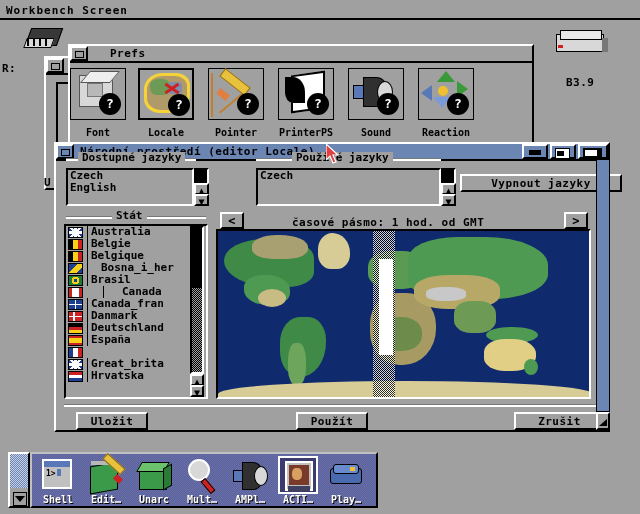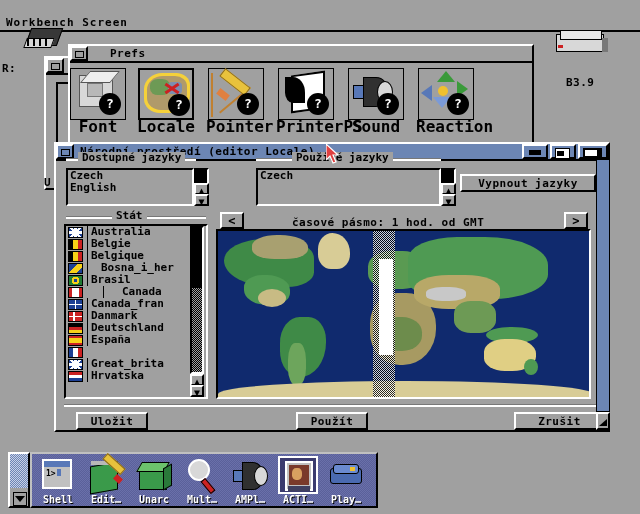--- a/index.html
+++ b/index.html
@@ -1,21 +1,21 @@
 <!DOCTYPE html>
 <html><head>
 <meta charset="utf-8">
 <style>
   html,body{margin:0;padding:0;background:#000;}
   body{width:640px;height:514px;overflow:hidden;
        font-family:"DejaVu Sans Mono","Liberation Mono",monospace;}
   #screen{position:relative;width:640px;height:514px;background:#a0a0a0;overflow:hidden;}
 
   
-  #scrtitle{position:absolute;left:0;top:16px;width:640px;height:16px;background:#a0a0a0;
+  #scrtitle{position:absolute;left:0;top:4px;width:640px;height:16px;background:#a0a0a0;
             border-bottom:2px solid #000;box-sizing:border-box;}
   #scrtitle .lbl{position:absolute;left:6px;top:0px;font-size:11px;font-weight:bold;color:#000;
                  letter-spacing:1px;line-height:14px;}
 
   
   .dicon{position:absolute;text-align:center;}
 
   
   .win{position:absolute;background:#a0a0a0;box-sizing:border-box;
        border:2px solid;border-color:#fff #000 #000 #fff;}
@@ -26,21 +26,21 @@
              line-height:14px;white-space:nowrap;letter-spacing:.5px;}
   .gad{position:absolute;top:0;height:15px;box-sizing:border-box;
        border:2px solid;border-color:#fff #000 #000 #fff;background:#a0a0a0;}
   .gad .sq{position:absolute;left:3px;top:3px;width:7px;height:5px;background:#a0a0a0;
            border:1px solid #000;}
 
   
   .pfi{position:absolute;width:60px;text-align:center;}
   .pfi .box{width:56px;height:52px;margin:0 auto;background:#a0a0a0;box-sizing:border-box;
             border:1px solid #000;position:relative;}
-  .pfi .cap{font-size:16px;font-weight:bold;color:#000;line-height:12px;margin-top:1px;white-space:nowrap;}
+  .pfi .cap{font-size:10px;font-weight:bold;color:#000;line-height:12px;margin-top:7px;white-space:nowrap;}
   .pfi.sel .box{border:2px solid #000;}
 
   
   .grp{position:absolute;}
   .grp .line{position:absolute;height:2px;background:#fff;border-top:1px solid #787878;}
   .grp .gl{position:absolute;top:-6px;font-size:11px;font-weight:bold;color:#000;
            background:#a0a0a0;padding:0 4px;line-height:12px;white-space:nowrap;}
 
   
   .lv{position:absolute;background:#a0a0a0;box-sizing:border-box;
@@ -267,21 +267,21 @@
     </div>
     <div class="lv" style="left:200px;top:24px;width:185px;height:38px;">
       <div class="lvrow">Czech</div>
     </div>
     <div class="sb" style="left:385px;top:24px;width:15px;height:22px;">
       <div class="sbknob" style="top:0;height:100%;"></div>
     </div>
     <div class="arw" style="left:385px;top:39px;width:15px;height:12px;">▲</div>
     <div class="arw" style="left:385px;top:50px;width:15px;height:12px;">▼</div>
 
-    <div class="btn" style="left:404px;top:30px;width:136px;height:18px;">Vypnout jazyky</div>
+    <div class="btn" style="left:404px;top:30px;width:162px;height:18px;">Vypnout jazyky</div>
 
     <div class="stxt" style="left:236px;top:72px;">časové pásmo: 1 hod. od GMT</div>
 
     <div class="btn" style="left:164px;top:68px;width:24px;height:17px;font-size:12px;">&lt;</div>
     <div class="btn" style="left:508px;top:68px;width:24px;height:17px;font-size:12px;">&gt;</div>
 
     <div class="grp" style="left:10px;top:72px;width:140px;">
       <div class="line" style="left:0;top:0;width:140px;"></div>
       <div class="gl" style="left:46px;">Stát</div>
     </div>

